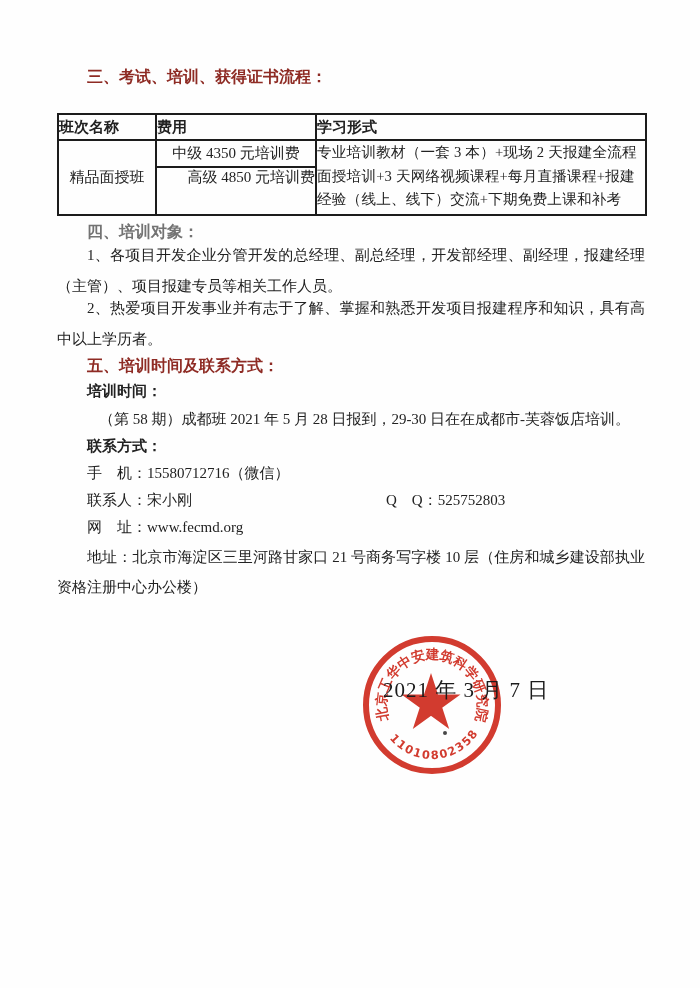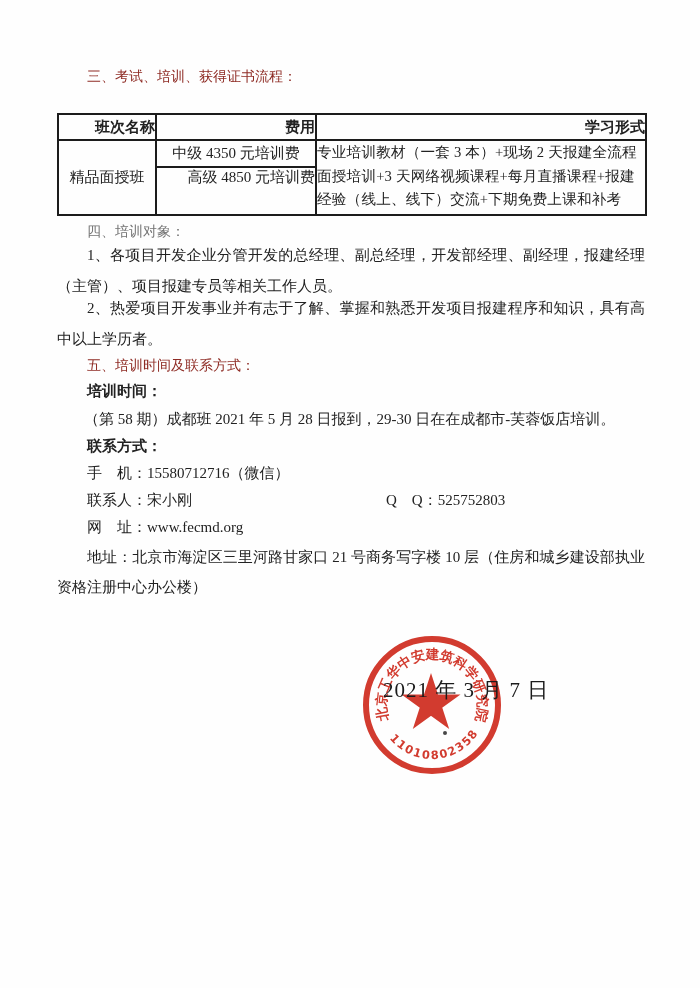--- a/index.html
+++ b/index.html
@@ -8,48 +8,48 @@
     width:700px; height:988px;
     margin:0 auto;
     background:#fefefe;
     font-family:"Liberation Serif","DejaVu Serif",serif;
     color:#222;
     font-size:15px;
     overflow:hidden;
   }
   .abs { position:absolute; left:57px; width:588px; }
   .sec-heading {
-    font-weight:normal;
+    font-weight:bold;
     text-indent:30px;
-    font-size:14px;
+    font-size:16px;
     line-height:22px;
   }
   .para {
     text-indent:30px;
     line-height:31px;
     text-align:justify;
   }
   .bold-label { font-weight:bold; text-indent:30px; line-height:22px; }
-  .plain-line { text-indent:30px; line-height:22px; }
+  .plain-line { text-indent:30px; line-height:22px;text-align:center; }
   .contact-line { text-indent:30px; line-height:22px; }
   .qq-offset { position:absolute; left:329px; top:0; text-indent:0; }
   .addr { line-height:30px; text-indent:30px; text-align:justify; }
 
   table.fee-table {
     position:absolute; left:57px; top:113px;
     width:588px;
     border-collapse:collapse;
     table-layout:fixed;
     font-size:15px;
   }
   table.fee-table th, table.fee-table td {
     border:2px solid #1c1c1c;
     padding:0;
   }
-  table.fee-table th { font-weight:bold; height:24px; text-align:right; }
+  table.fee-table th { font-weight:bold; height:24px; text-align:left; }
   td.cell-class { text-align:center; vertical-align:middle; }
   td.cell-fee1 { height:25px; text-align:center; vertical-align:middle; }
   td.cell-fee2 { height:46px; text-align:right; vertical-align:top; padding-top:4px; }
   td.cell-learning { vertical-align:top; padding:1px 5px 0 6px; }
   .learn-line { line-height:23.5px; white-space:nowrap; font-size:14.6px; letter-spacing:0.2px; }
 
   .seal-wrap { position:absolute; left:344px; top:618px; width:176px; height:176px; }
   .seal-wrap svg { opacity:0.93; }
   .seal-date {
     position:absolute; left:383px; top:676px;

